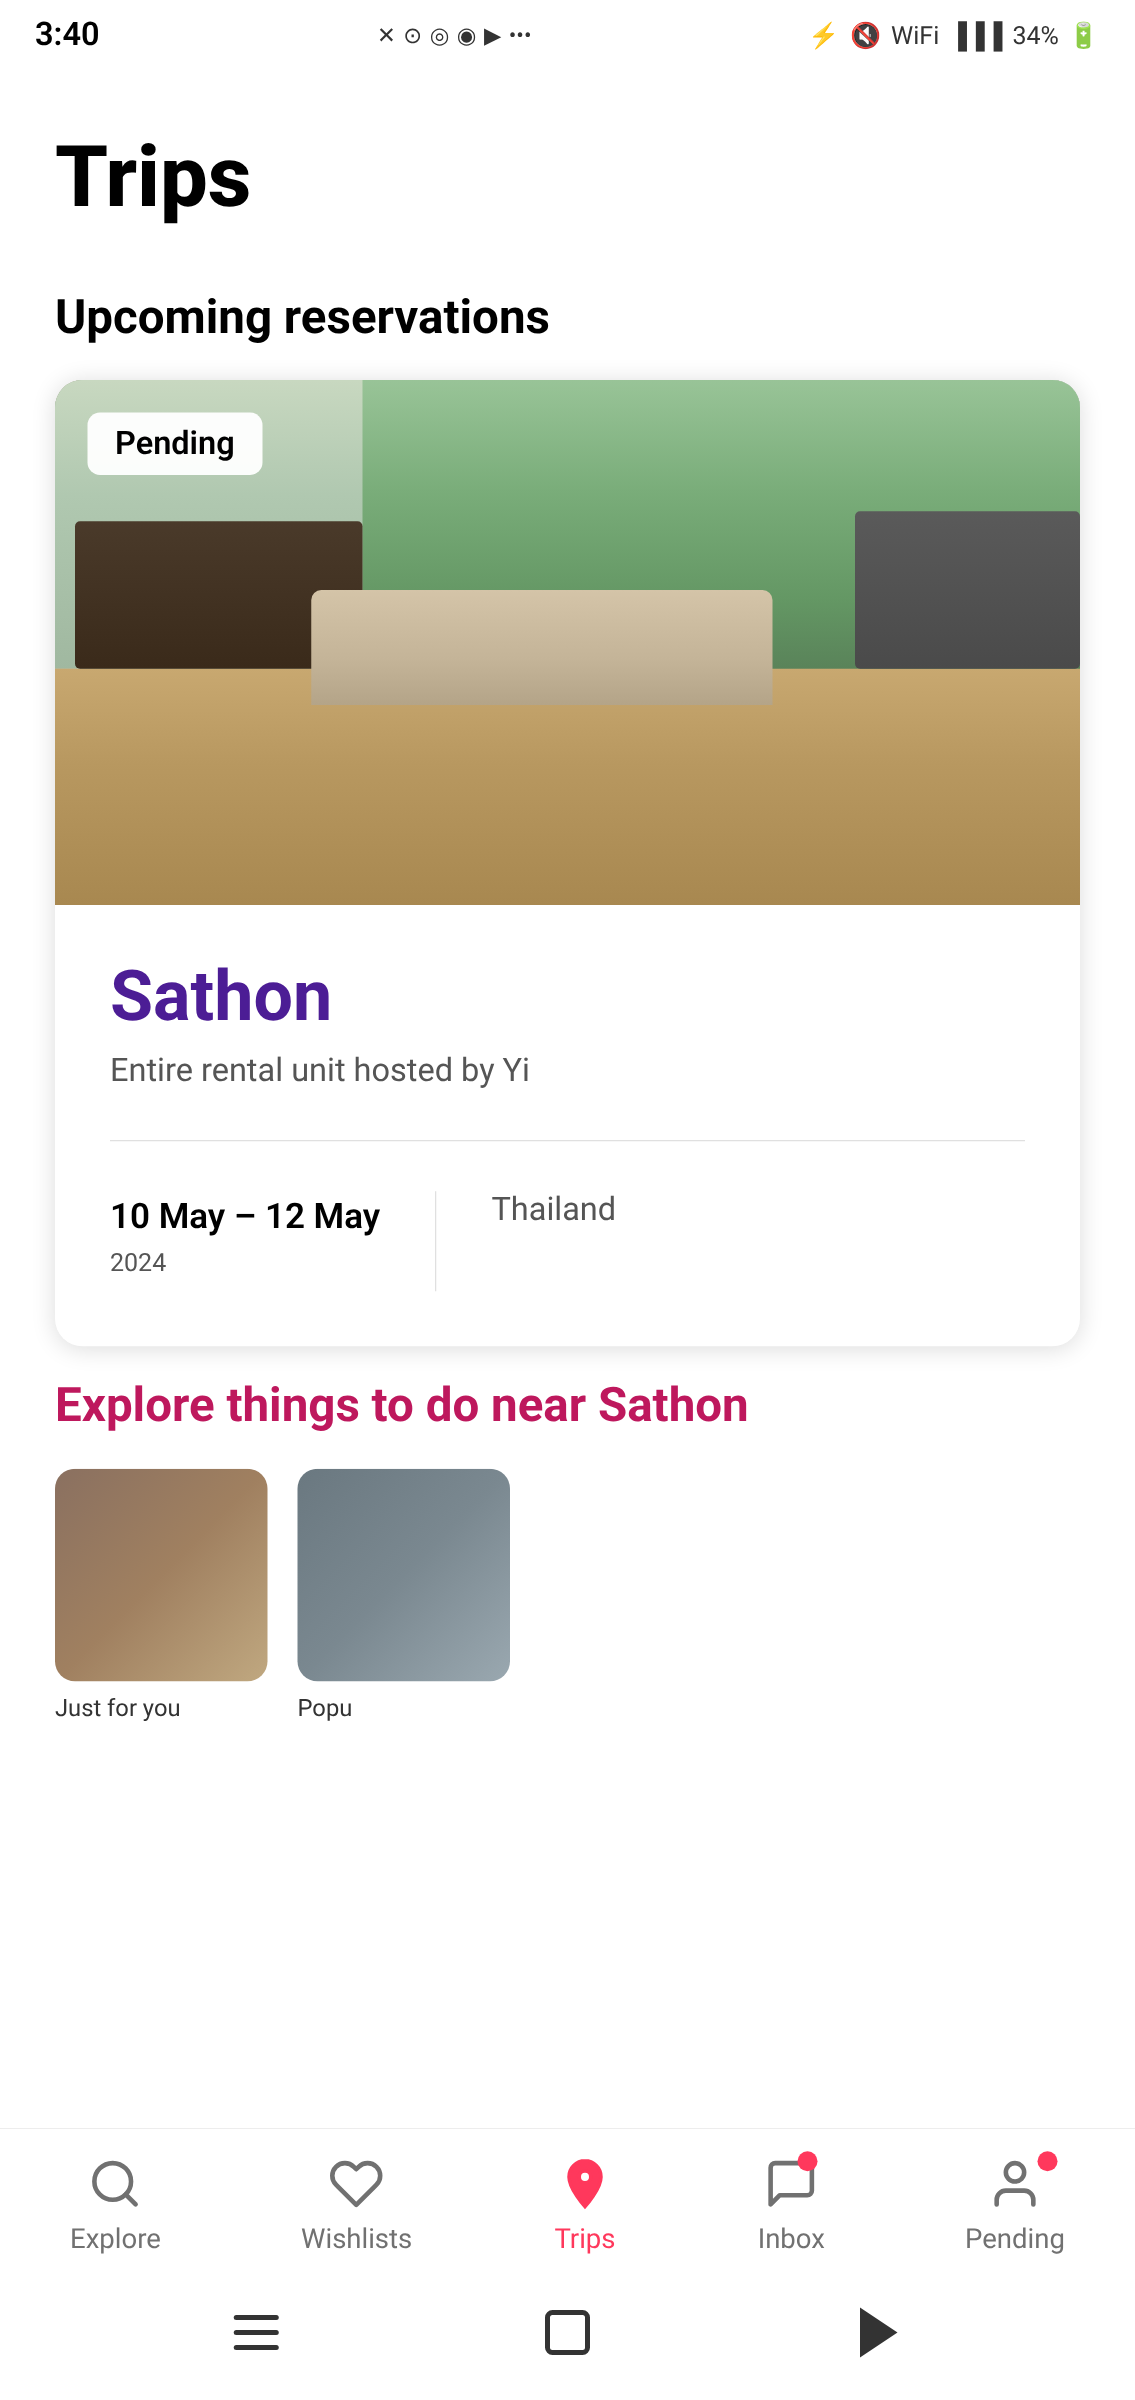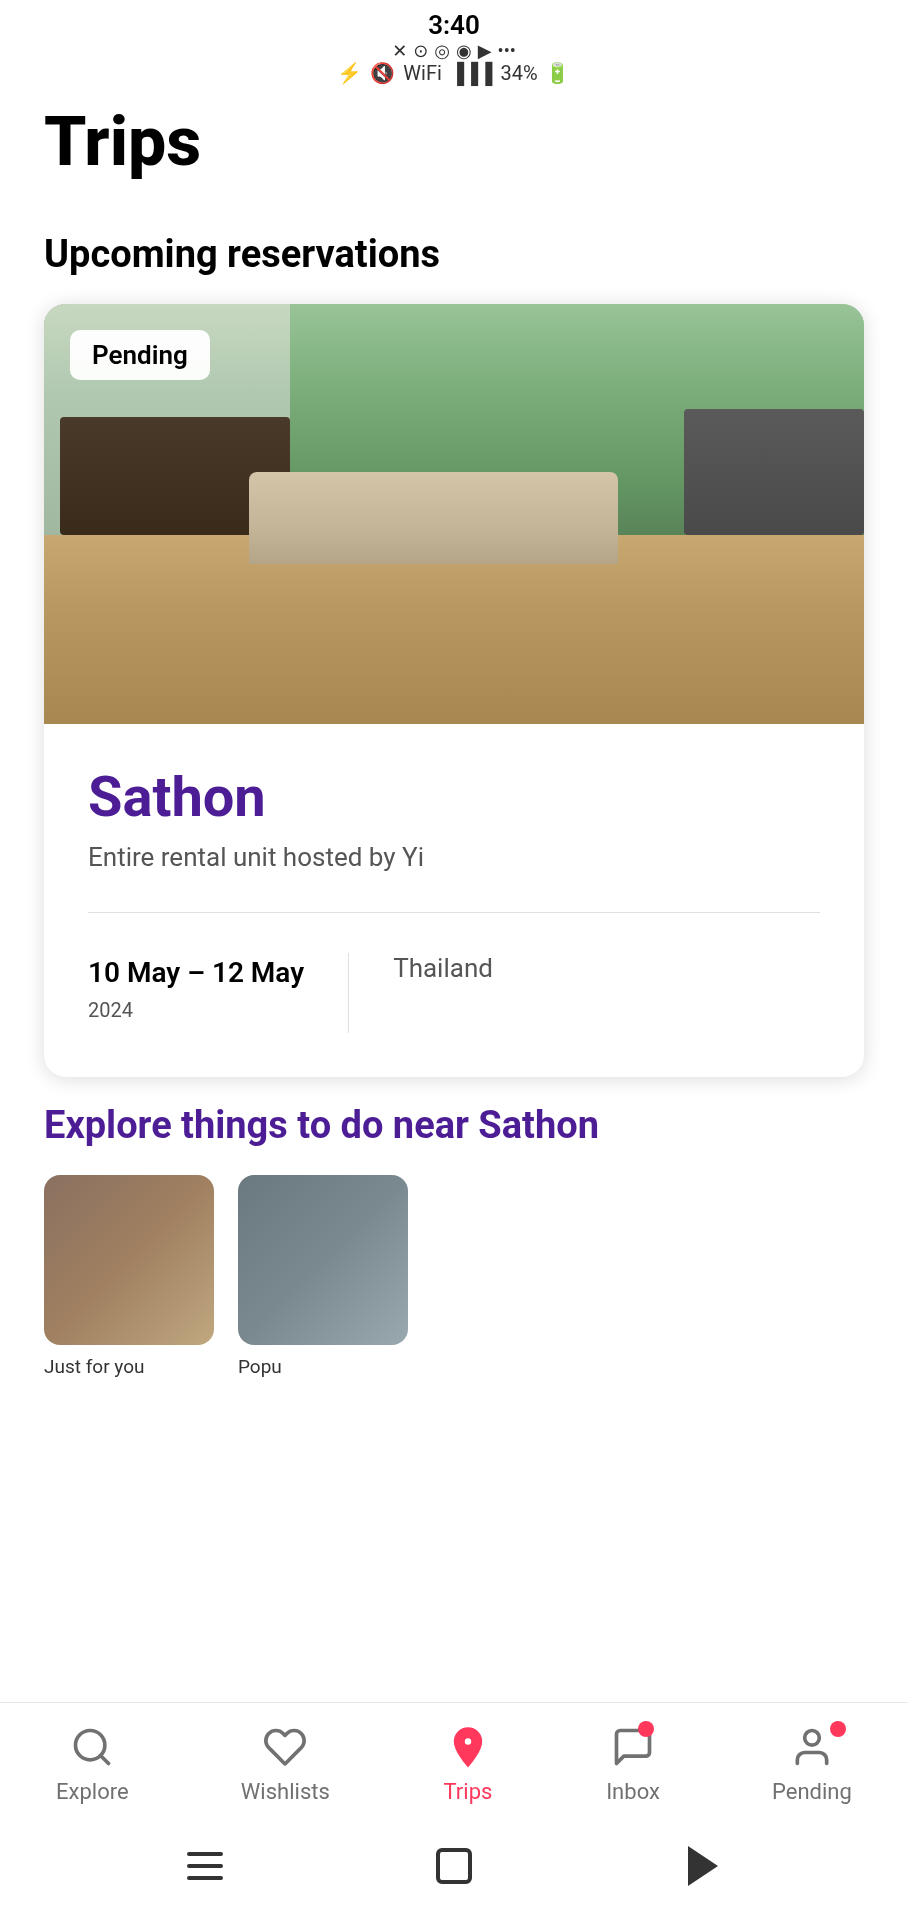--- a/index.html
+++ b/index.html
@@ -13,21 +13,20 @@
       overflow-x: hidden;
     }
 
     
     .status-bar {
       display: flex;
       justify-content: space-between;
       align-items: center;
       padding: 10px 28px 6px;
       height: 52px;
-      flex-direction: column;
     }
     .status-time {
       font-size: 26px;
       font-weight: 600;
       color: #000;
     }
     .status-icons {
       display: flex;
       align-items: center;
       gap: 6px;
@@ -239,21 +238,21 @@
     }
 
     
     .explore-section {
       margin-top: 10px;
     }
 
     .explore-title {
       font-size: 38px;
       font-weight: 700;
-      color: #4c1d95;
+      color: #be185d;
       margin-bottom: 28px;
     }
 
     .explore-items {
       display: flex;
       gap: 24px;
       overflow: hidden;
     }
 
     .explore-item {

